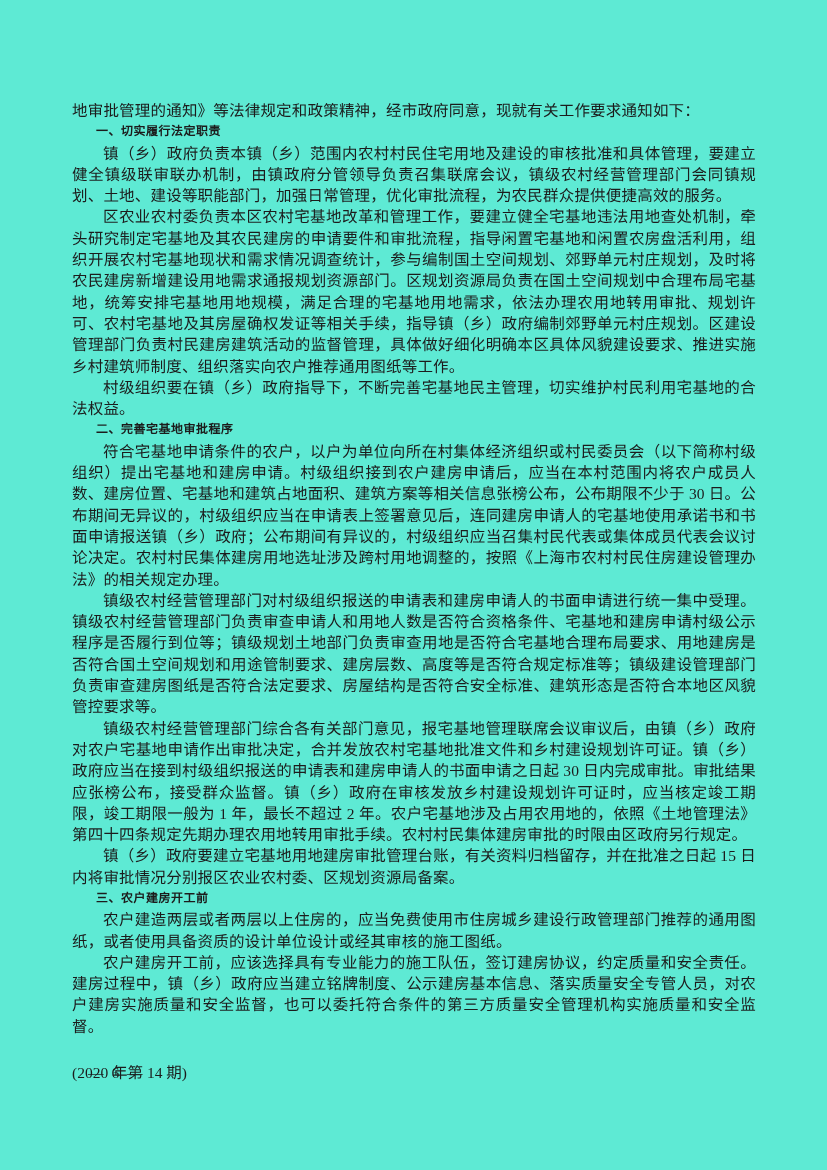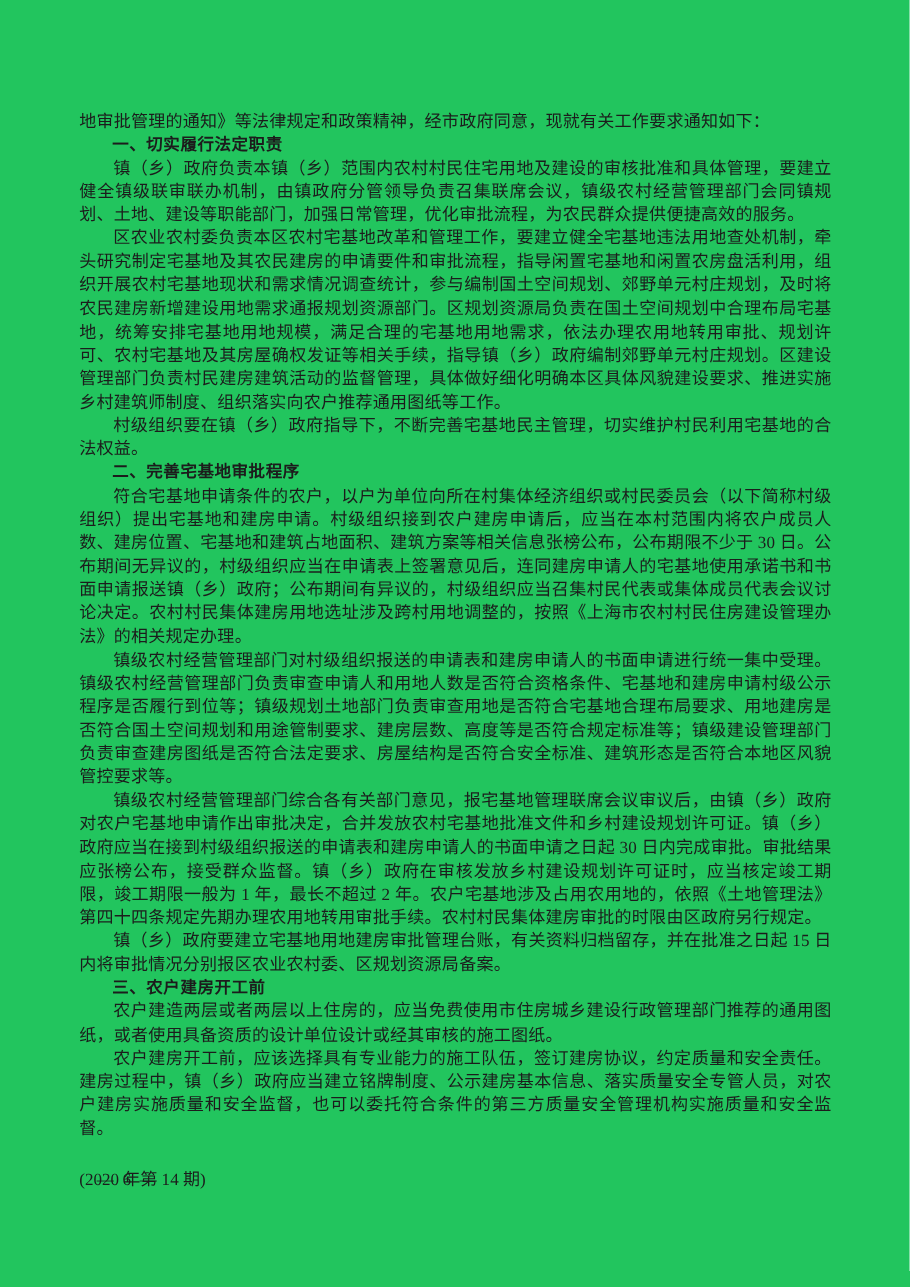--- a/index.html
+++ b/index.html
@@ -4,21 +4,21 @@
 <style>
   html, body {
     margin: 0;
     padding: 0;
     background: #ffffff;
   }
   .page {
     position: relative;
     width: 827px;
     height: 1170px;
-    background: #22c55e;
+    background: #5eead4;
     overflow: hidden;
     font-family: "Liberation Serif", "DejaVu Serif", serif;
     color: #1c1c1c;
   }
   .content {
     position: absolute;
     top: 100px;
     left: 72px;
     width: 684px;
     font-size: 15.5px;
@@ -28,21 +28,21 @@
   }
   .content p {
     margin: 0;
     text-indent: 2em;
   }
   .content p.continuation {
     text-indent: 0;
   }
   .content h2.heading {
     margin: 0;
-    font-size: 15px;
+    font-size: 12px;
     line-height: 21.3px;
     font-weight: bold;
     text-indent: 2em;
     font-family: "Liberation Sans", "DejaVu Sans", sans-serif;
     letter-spacing: 0.5px;
   }
   .footer {
     position: absolute;
     left: 72px;
     width: 684px;

